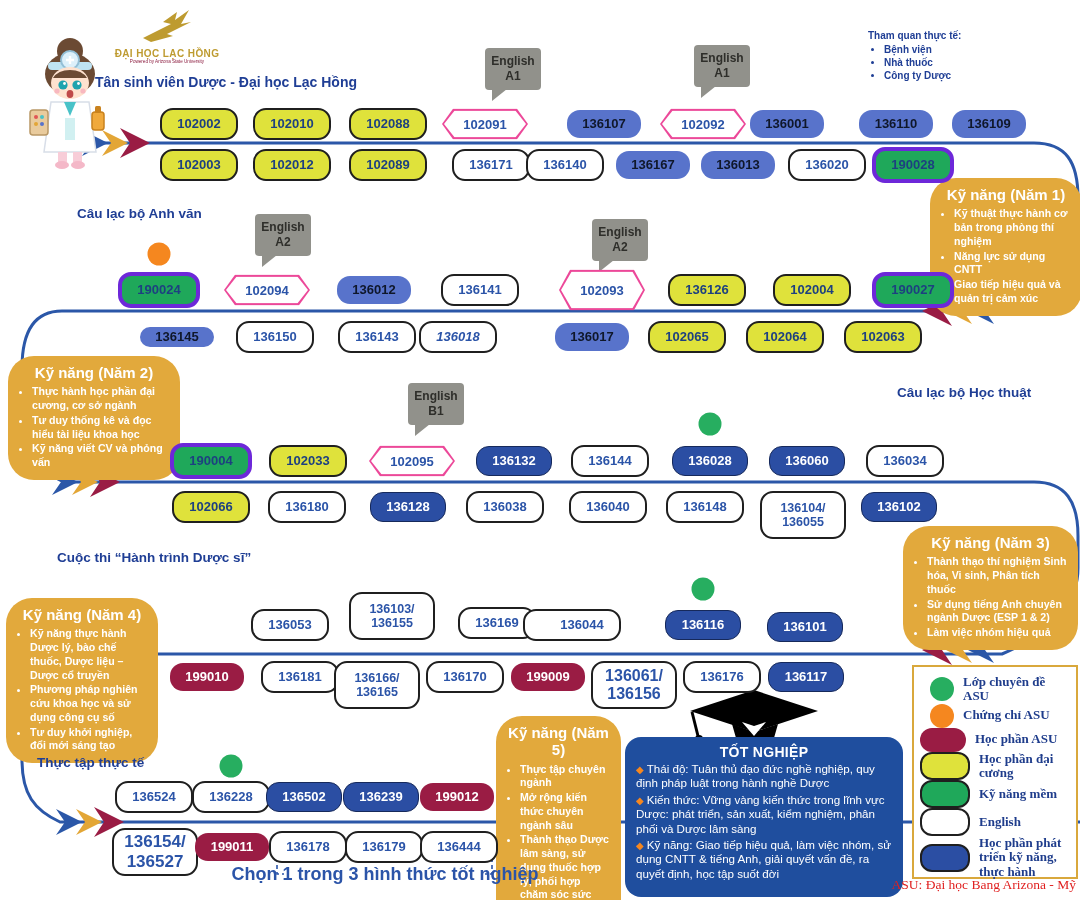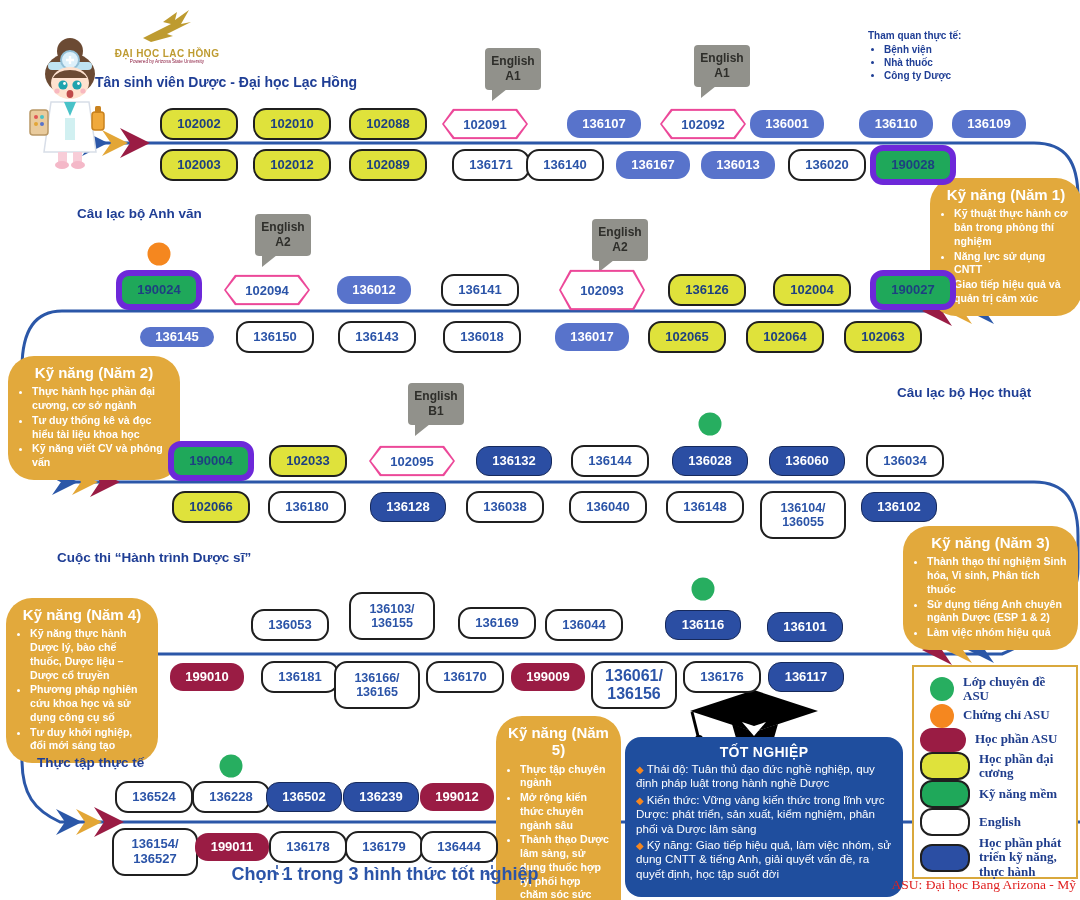--- a/index.html
+++ b/index.html
@@ -9,23 +9,23 @@
   .lbl{position:absolute;z-index:4;color:#1F3E95;font-weight:bold;font-size:13.5px;white-space:nowrap;}
   .visits{position:absolute;z-index:4;color:#1F3E95;font-weight:bold;font-size:10px;}
   .visits ul{margin:3px 0 0;padding-left:16px;}
   .visits li{margin:2px 0;}
   
   .pill{position:absolute;z-index:3;display:flex;align-items:center;justify-content:center;
         transform:translate(-50%,-50%);font-weight:bold;font-size:13px;border-radius:13px;
         text-align:center;line-height:1.15;}
   .pill.yellow{background:#DFE23B;border:2px solid #1f1f1f;color:#1D4080;}
   .pill.white{background:#ffffff;border:2px solid #1f1f1f;color:#2B54A8;}
-  .pill.blue{background:#5873CB;color:#ffffff;}
+  .pill.blue{background:#5873CB;color:#0f172a;}
   .pill.darkblue{background:#2B4EA3;color:#fff;border:1px solid #16295B;}
-  .pill.green{background:#1FA85A;border:6px solid #6d28d9;color:#1D4080;}
+  .pill.green{background:#1FA85A;border:4px solid #6d28d9;color:#1D4080;}
   .pill.maroon{background:#9A1C44;color:#fff;}
   .hexo{position:absolute;z-index:3;transform:translate(-50%,-50%);background:#ec4899;
         clip-path:polygon(0 50%,13% 0,87% 0,100% 50%,87% 100%,13% 100%);}
   .hexi{position:absolute;inset:2px;background:#fff;
         clip-path:polygon(0 50%,13% 0,87% 0,100% 50%,87% 100%,13% 100%);
         display:flex;align-items:center;justify-content:center;color:#2B54A8;font-weight:bold;font-size:13px;}
   .dot{position:absolute;z-index:3;width:23px;height:23px;border-radius:50%;transform:translate(-50%,-50%);}
   .bubble{position:absolute;z-index:2;width:56px;height:42px;background:#91918B;border-radius:4px;
           transform:translate(-50%,-50%);display:flex;flex-direction:column;align-items:center;
           justify-content:center;color:#2E2E2A;font-weight:bold;font-size:12px;line-height:1.25;}
@@ -242,21 +242,21 @@
       </div>
       <div class="hexo" style="left: 602px; top: 290px; width: 86px; height: 41px;">
         <div class="hexi">102093</div>
       </div>
       <div class="pill yellow" style="left: 707px; top: 290px; width: 74px; height: 28px;">136126</div>
       <div class="pill yellow" style="left: 812px; top: 290px; width: 74px; height: 28px;">102004</div>
       <div class="pill green" style="left: 913px; top: 290px; width: 74px; height: 28px;">190027</div>
       <div class="pill blue" style="left: 177px; top: 337px; width: 74px; height: 20px;">136145</div>
       <div class="pill white" style="left: 275px; top: 337px; width: 74px; height: 28px;">136150</div>
       <div class="pill white" style="left: 377px; top: 337px; width: 74px; height: 28px;">136143</div>
-      <div class="pill white" style="left: 482px; top: 337px; width: 74px; height: 28px;">136018</div>
+      <div class="pill white" style="left: 458px; top: 337px; width: 74px; height: 28px; font-style: italic;">136018</div>
       <div class="pill blue" style="left: 592px; top: 337px; width: 74px; height: 28px;">136017</div>
       <div class="pill yellow" style="left: 687px; top: 337px; width: 74px; height: 28px;">102065</div>
       <div class="pill yellow" style="left: 785px; top: 337px; width: 74px; height: 28px;">102064</div>
       <div class="pill yellow" style="left: 883px; top: 337px; width: 74px; height: 28px;">102063</div>
       <div class="pill green" style="left: 211px; top: 461px; width: 74px; height: 28px;">190004</div>
       <div class="pill yellow" style="left: 308px; top: 461px; width: 74px; height: 28px;">102033</div>
       <div class="bubble" style="left: 436px; top: 404px;">
         <span>English</span>
         <span>B1</span>
         <span class="tail"></span>
@@ -284,21 +284,21 @@
       </div>
       <div class="pill darkblue" style="left: 899px; top: 507px; width: 74px; height: 28px;">136102</div>
       <div class="pill white" style="left: 290px; top: 625px; width: 74px; height: 28px;">136053</div>
       <div class="pill white" style="left: 392px; top: 616px; width: 82px; height: 44px; font-size: 12.5px;">
         <div>
           <div>136103/</div>
           <div>136155</div>
         </div>
       </div>
       <div class="pill white" style="left: 497px; top: 623px; width: 74px; height: 28px;">136169</div>
-      <div class="pill white" style="left: 584px; top: 625px; width: 74px; height: 28px;">136044</div>
+      <div class="pill white" style="left: 572px; top: 625px; width: 74px; height: 28px; padding-left: 20px;">136044</div>
       <div class="dot" style="background: rgb(39, 174, 96); left: 703px; top: 589px;"></div>
       <div class="pill darkblue" style="left: 703px; top: 625px; width: 74px; height: 28px;">136116</div>
       <div class="pill darkblue" style="left: 805px; top: 627px; width: 74px; height: 28px;">136101</div>
       <div class="pill maroon" style="left: 207px; top: 677px; width: 74px; height: 28px;">199010</div>
       <div class="pill white" style="left: 300px; top: 677px; width: 74px; height: 28px;">136181</div>
       <div class="pill white" style="left: 377px; top: 685px; width: 82px; height: 44px; font-size: 12.5px;">
         <div>
           <div>136166/</div>
           <div>136165</div>
         </div>
@@ -312,21 +312,21 @@
         </div>
       </div>
       <div class="pill white" style="left: 722px; top: 677px; width: 74px; height: 28px;">136176</div>
       <div class="pill darkblue" style="left: 806px; top: 677px; width: 74px; height: 28px;">136117</div>
       <div class="pill white" style="left: 154px; top: 797px; width: 74px; height: 28px;">136524</div>
       <div class="dot" style="background: rgb(39, 174, 96); left: 231px; top: 766px;"></div>
       <div class="pill white" style="left: 231px; top: 797px; width: 74px; height: 28px;">136228</div>
       <div class="pill darkblue" style="left: 304px; top: 797px; width: 74px; height: 28px;">136502</div>
       <div class="pill darkblue" style="left: 381px; top: 797px; width: 74px; height: 28px;">136239</div>
       <div class="pill maroon" style="left: 457px; top: 797px; width: 74px; height: 28px;">199012</div>
-      <div class="pill white" style="left: 155px; top: 852px; width: 82px; height: 44px; font-size: 13px;">
+      <div class="pill white" style="left: 155px; top: 852px; width: 82px; height: 44px; font-size: 17px;">
         <div>
           <div>136154/</div>
           <div>136527</div>
         </div>
       </div>
       <div class="pill maroon" style="left: 232px; top: 847px; width: 74px; height: 28px;">199011</div>
       <div class="pill white" style="left: 308px; top: 847px; width: 74px; height: 28px;">136178</div>
       <div class="pill white" style="left: 384px; top: 847px; width: 74px; height: 28px;">136179</div>
       <div class="pill white" style="left: 459px; top: 847px; width: 74px; height: 28px;">136444</div>
     </div>

